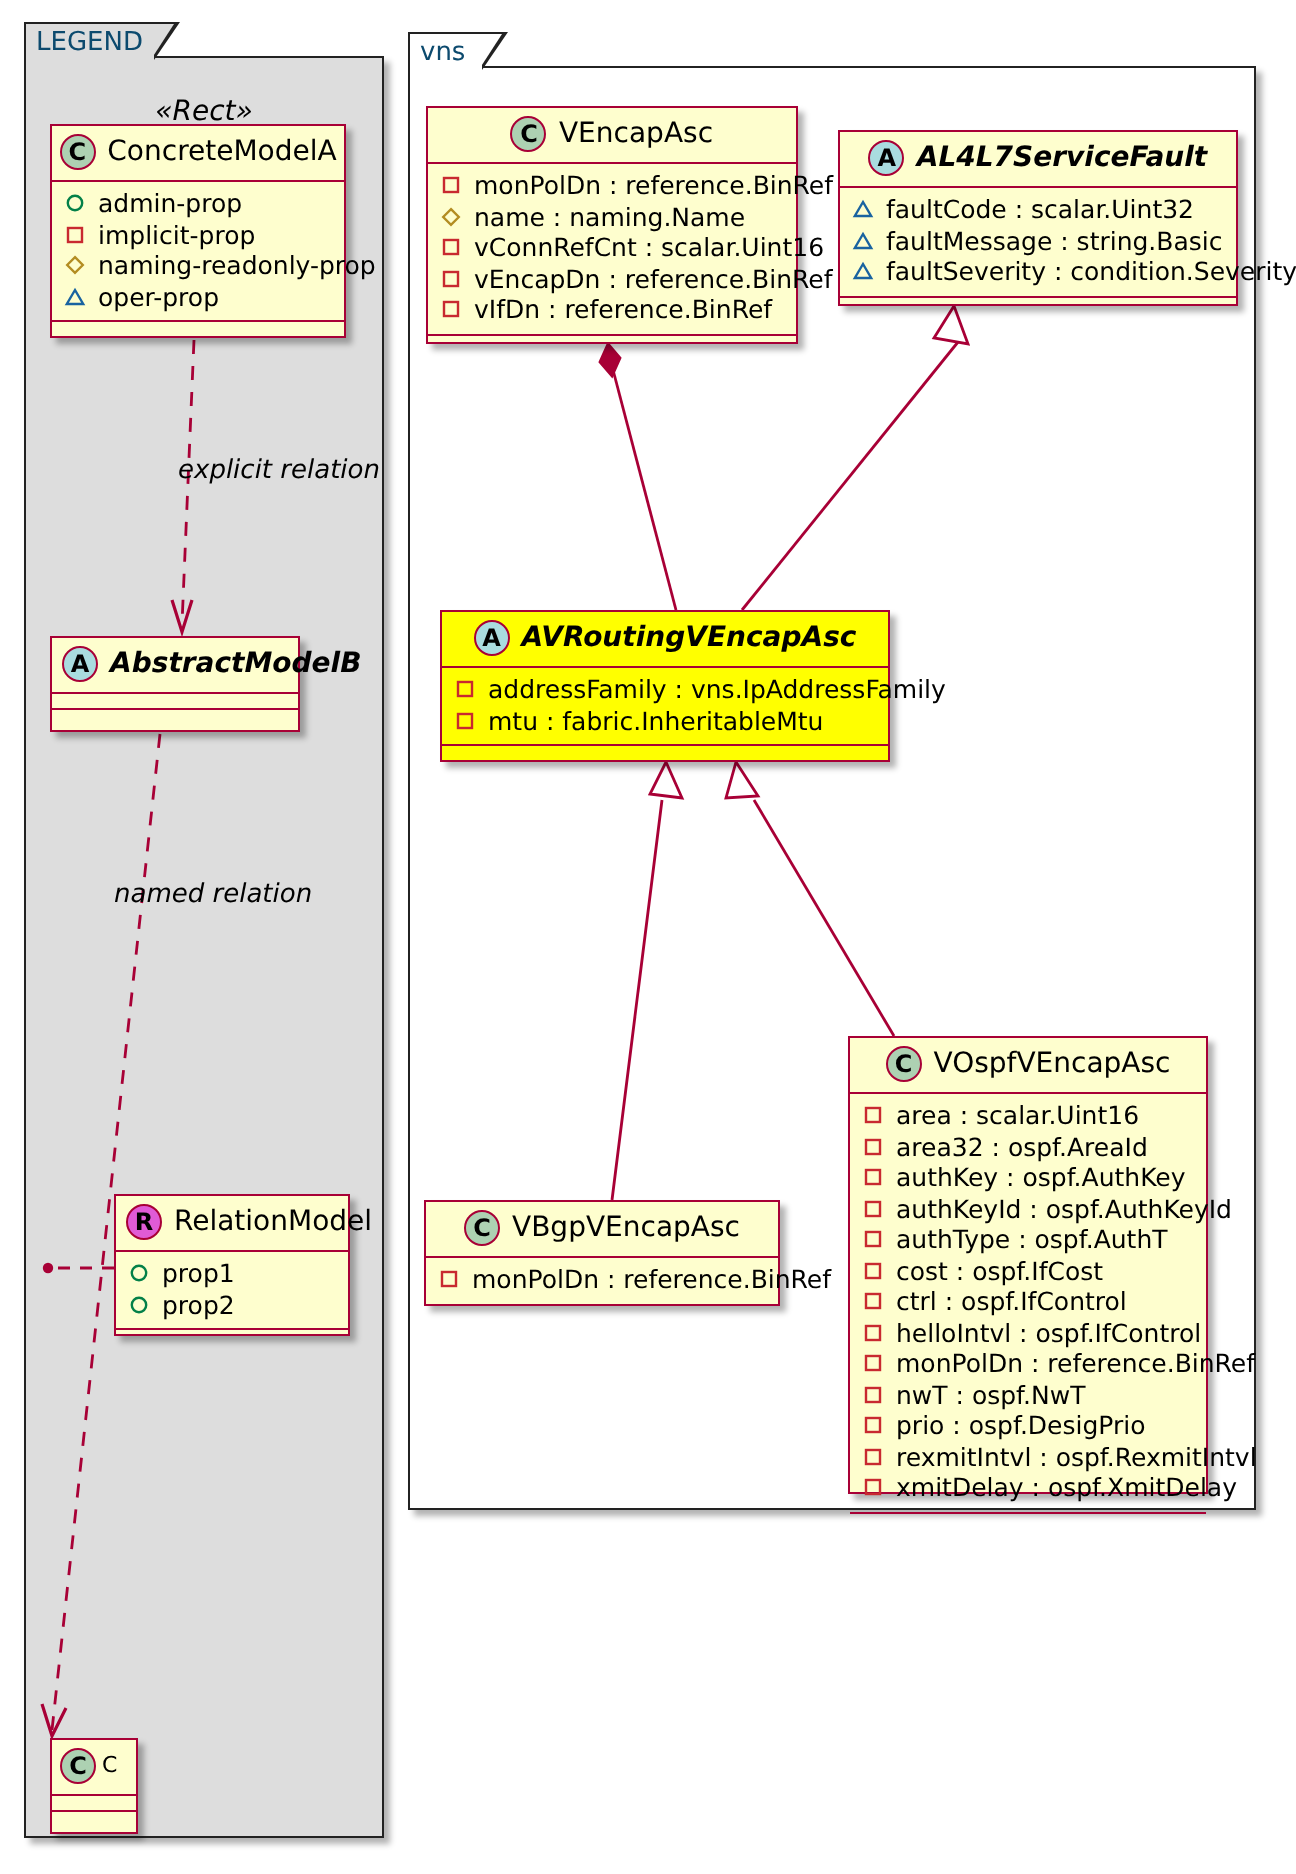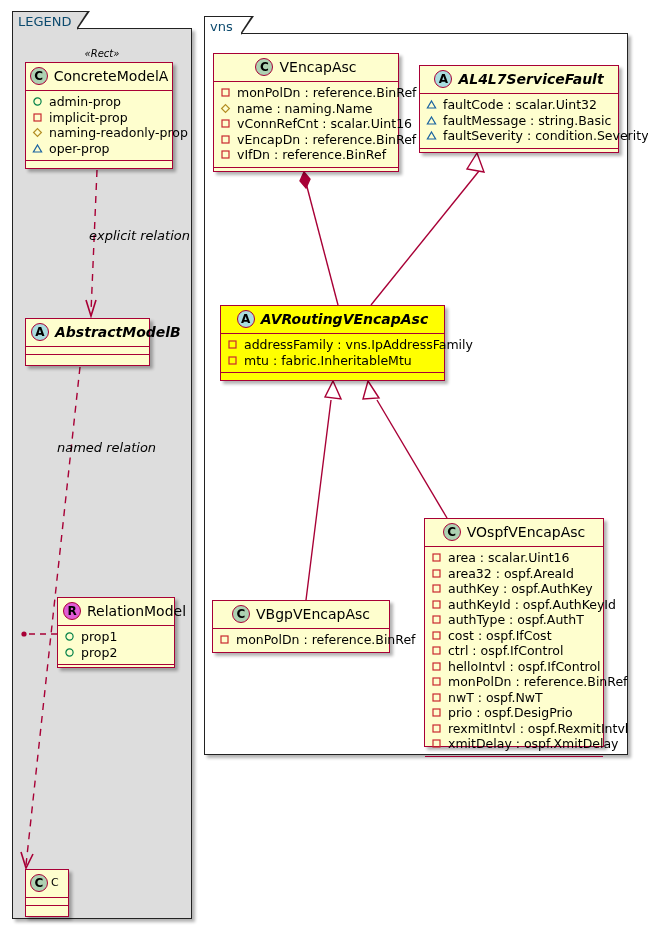--- a/index.html
+++ b/index.html
@@ -73,21 +73,21 @@
     border-bottom: 17px solid transparent;
     z-index: 1;
   }
 
   .pkg-legend { background: #dddddd; --tabfill: #dddddd; }
   .pkg-vns    { background: #ffffff; --tabfill: #ffffff; }
 
   .stereotype {
     position: absolute;
     font-style: italic;
-    font-size: 10px;
+    font-size: 14px;
     color: #000000;
     text-align: center;
     z-index: 3;
   }
 
   
   .cls {
     position: absolute;
     box-sizing: border-box;
     background: #FEFECE;

